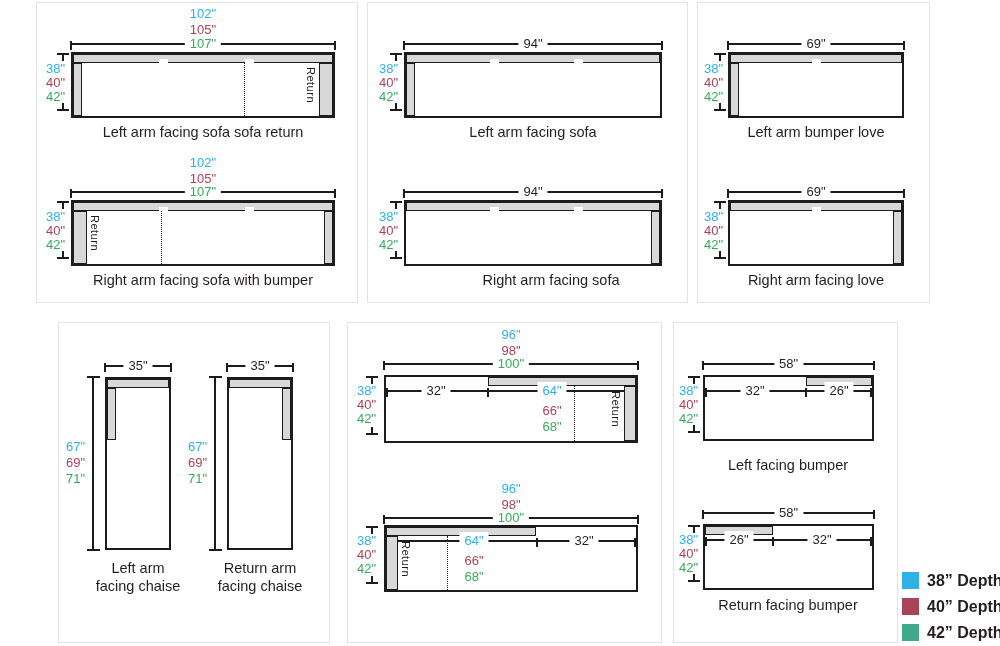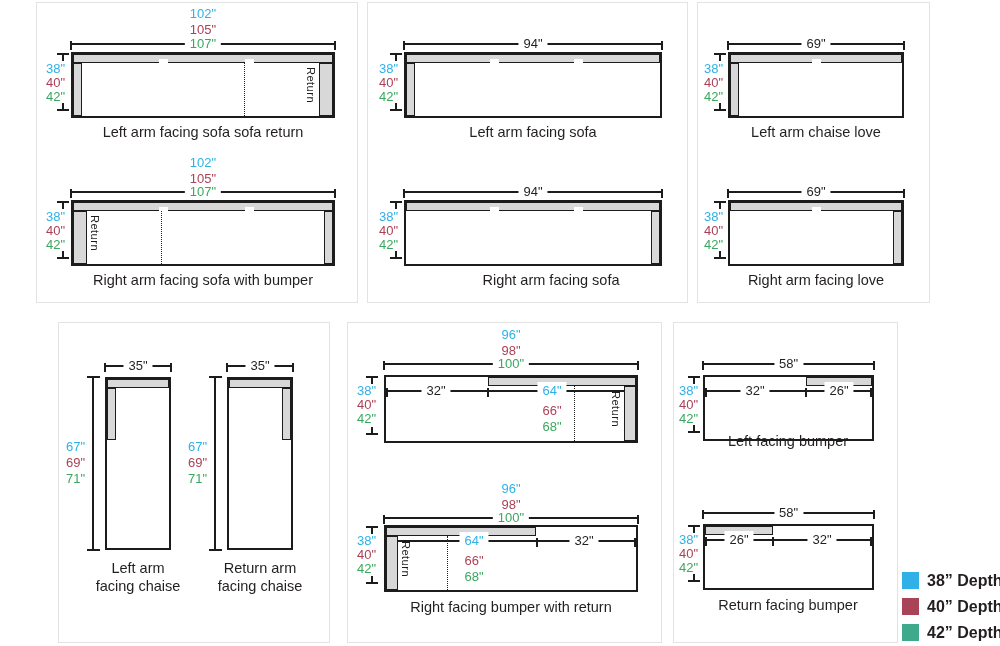--- a/index.html
+++ b/index.html
@@ -149,21 +149,21 @@
       <div class="blue">38"</div>
       <div class="red">40"</div>
       <div class="green">42"</div>
     </div>
     <div class="tik b" style="left:16px;top:100px"></div>
     <div class="body" style="left:30px;top:49px;width:176px;height:66px">
       <div class="pad" style="left:0;top:0;right:0;height:9px"></div>
       <div class="ntc" style="left:82px"></div>
       <div class="pad" style="left:0;top:9px;bottom:0;width:9px"></div>
     </div>
-    <div class="cap" style="left:118px;top:121px">Left arm chaise love</div>
+    <div class="cap" style="left:118px;top:121px">Left arm bumper love</div>
 
     <div class="dimh" style="left:30px;top:188px;width:176px">
       <span class="lab dark" style="left:50%">69"</span>
     </div>
     <div class="tik t" style="left:16px;top:198px"></div>
     <div class="dstack" style="left:-3px;top:207px;width:28px">
       <div class="blue">38"</div>
       <div class="red">40"</div>
       <div class="green">42"</div>
     </div>
@@ -259,21 +259,20 @@
       <div class="dot" style="left:61px;top:9px;bottom:0"></div>
       <div class="dimh noend" style="left:12px;top:13px;width:238px">
         <i class="tk" style="left:138px"></i>
           <i class="tk" style="right:0"></i>
         <span class="lab blue" style="left:76px">64"</span>
         <span class="lab dark" style="left:186px">32"</span>
       </div>
       <div class="wlab red" style="left:88px;top:26px">66"</div>
       <div class="wlab green" style="left:88px;top:42px">68"</div>
     </div>
-    <div class="cap" style="left:163px;top:276px">Right facing bumper with return</div>
   </div>
 
   <div class="panel" style="left:673px;top:322px;width:225px;height:321px">
 
     <div class="dimh" style="left:29px;top:40px;width:171px">
       <span class="lab dark" style="left:50%">58"</span>
     </div>
     <div class="tik t" style="left:14px;top:53px"></div>
     <div class="dstack" style="left:-4px;top:61px;width:28px">
       <div class="blue">38"</div>
@@ -284,21 +283,21 @@
     <div class="body" style="left:29px;top:52px;width:171px;height:66px">
       <div class="pad" style="left:101px;top:0;right:0;height:9px"></div>
       <div class="dimh noend" style="left:0;top:13px;width:167px">
         <i class="tk" style="left:0"></i>
           <i class="tk" style="left:100px"></i>
           <i class="tk" style="right:0"></i>
         <span class="lab dark" style="left:50px">32"</span>
         <span class="lab dark" style="left:134px">26"</span>
       </div>
     </div>
-    <div class="cap" style="left:114px;top:110px">Left facing bumper</div>
+    <div class="cap" style="left:114px;top:134px">Left facing bumper</div>
 
     <div class="dimh" style="left:29px;top:189px;width:171px">
       <span class="lab dark" style="left:50%">58"</span>
     </div>
     <div class="tik t" style="left:14px;top:202px"></div>
     <div class="dstack" style="left:-4px;top:210px;width:28px">
       <div class="blue">38"</div>
       <div class="red">40"</div>
       <div class="green">42"</div>
     </div>

